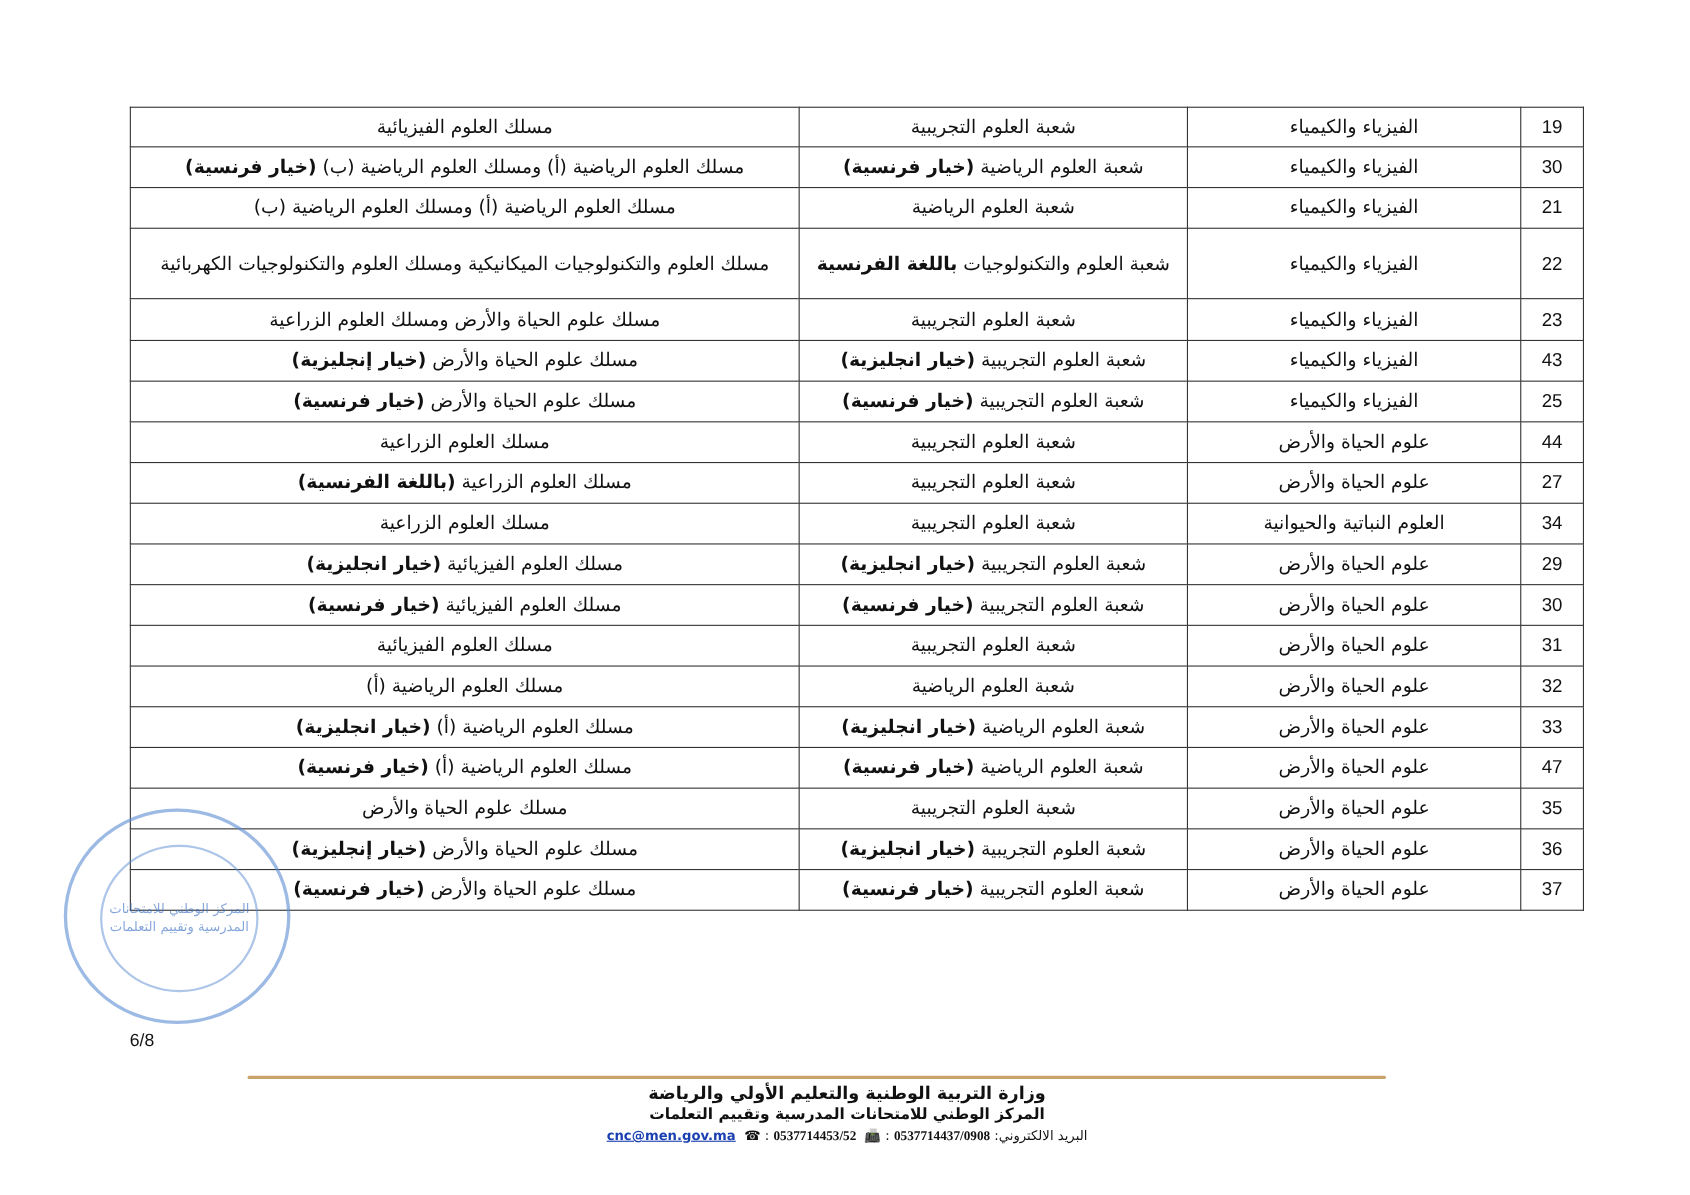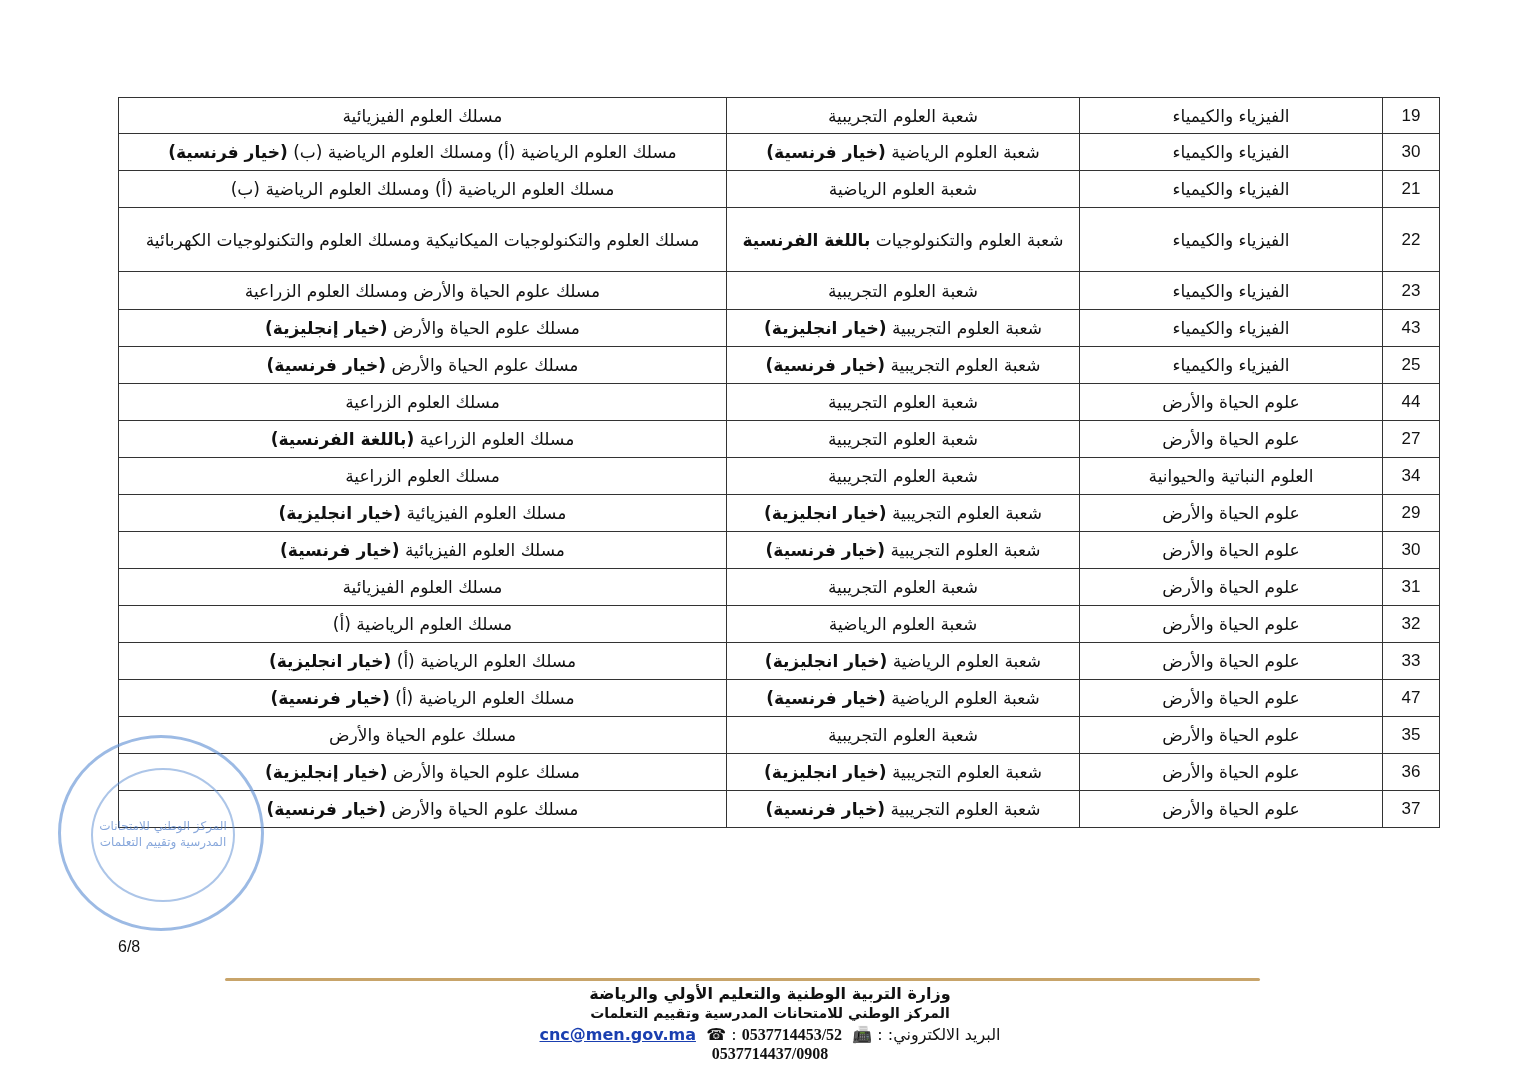--- a/index.html
+++ b/index.html
@@ -10,21 +10,21 @@
   td.num { width: 44px; font-size: 24px; font-family: Liberation Sans, sans-serif; }
   td.subj { width: 290px; }
   td.branch { width: 340px; }
   td.track { }
   .b { font-weight: bold; }
   .pagenum { position: absolute; left: 78px; top: 938px; font-size: 16px; font-family: "Liberation Sans", sans-serif; margin-left: 40px; }
   .footer-line { position: absolute; left: 225px; top: 978px; width: 1035px; height: 3px; background: #c8a46a; border-radius: 2px; }
   .footer { position: absolute; left: 480px; top: 984px; width: 580px; text-align: center; direction: rtl; }
   .f1 { font-size: 16px; font-weight: bold; }
   .f2 { font-size: 14px; font-weight: bold; margin-top: 2px; }
-  .f3 { font-size: 16px; margin-top: 4px; direction: rtl; }
+  .f3 { font-size: 12px; margin-top: 4px; direction: rtl; }
   .f3 .mail { color: #1a3fb0; text-decoration: underline; font-weight: bold; }
   .f3 .ph { font-weight: bold; font-family: "Liberation Serif", serif; direction: ltr; unicode-bidi: embed; }
   .stamp { position: absolute; left: 58px; top: 735px; width: 200px; height: 190px; border: 3px solid rgba(90,140,210,0.6); border-radius: 50%; }
   .stamp-inner { position: absolute; left: 30px; top: 30px; width: 140px; height: 130px; border: 2px solid rgba(90,140,210,0.5); border-radius: 50%; display: flex; align-items: center; justify-content: center; text-align: center; color: rgba(70,120,200,0.65); font-size: 12px; line-height: 1.3; direction: rtl; }
 </style>
 </head>
 <body>
 
 <div class="page">
 

